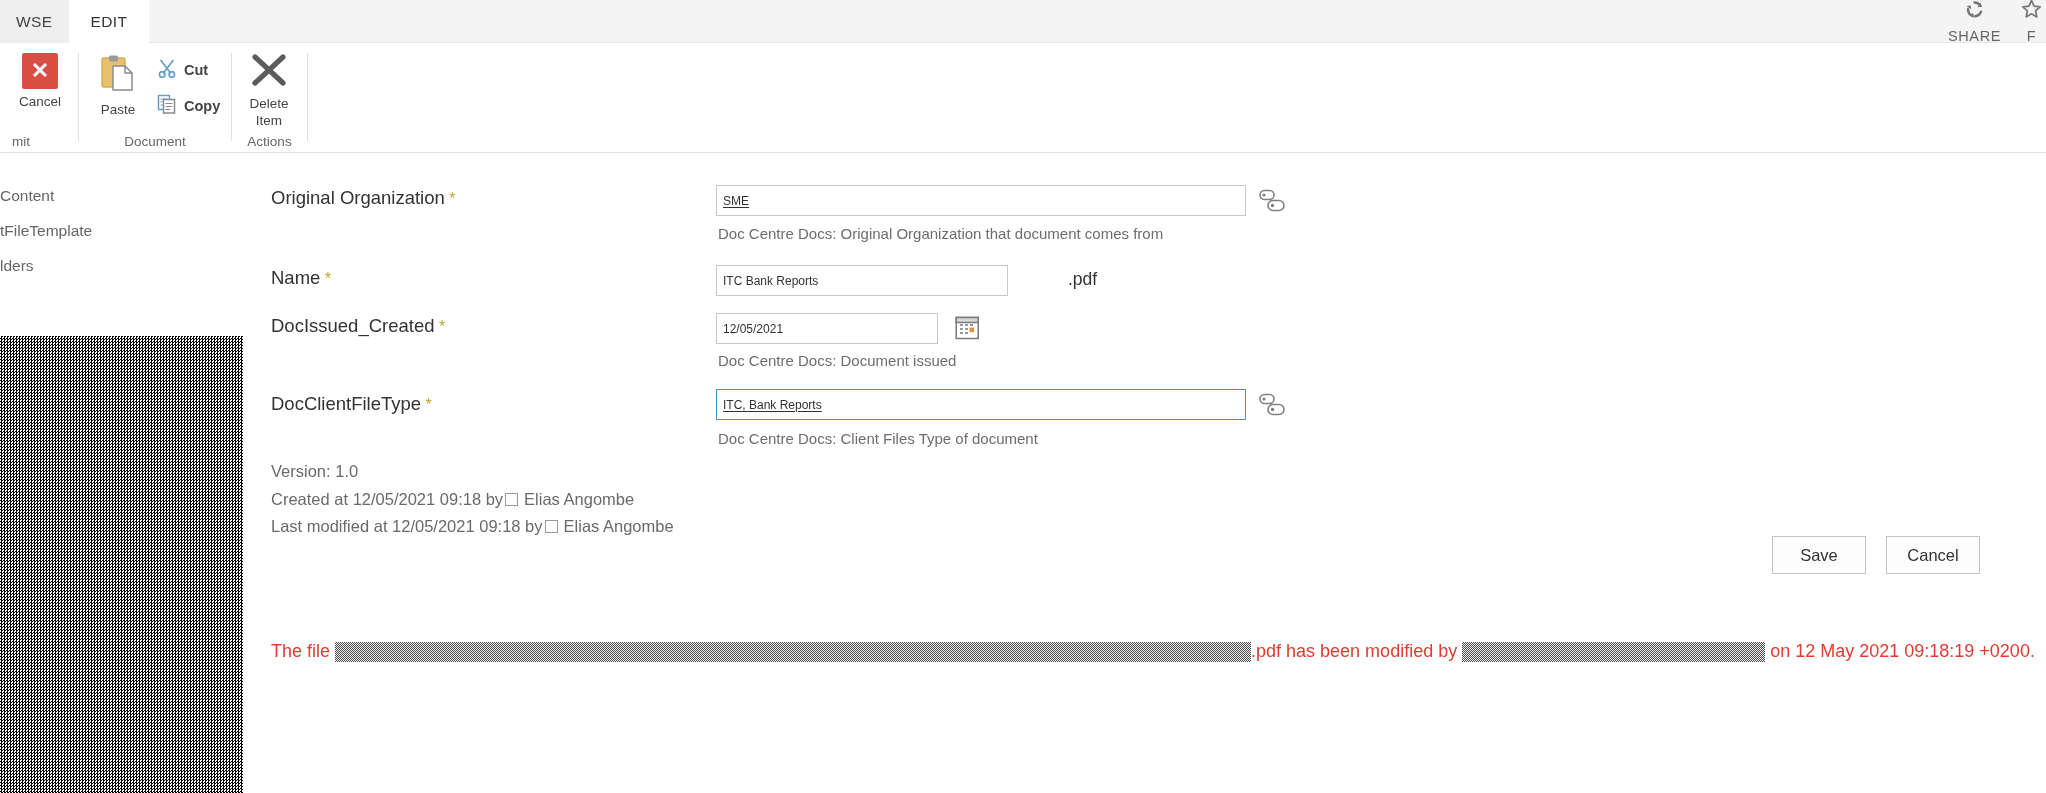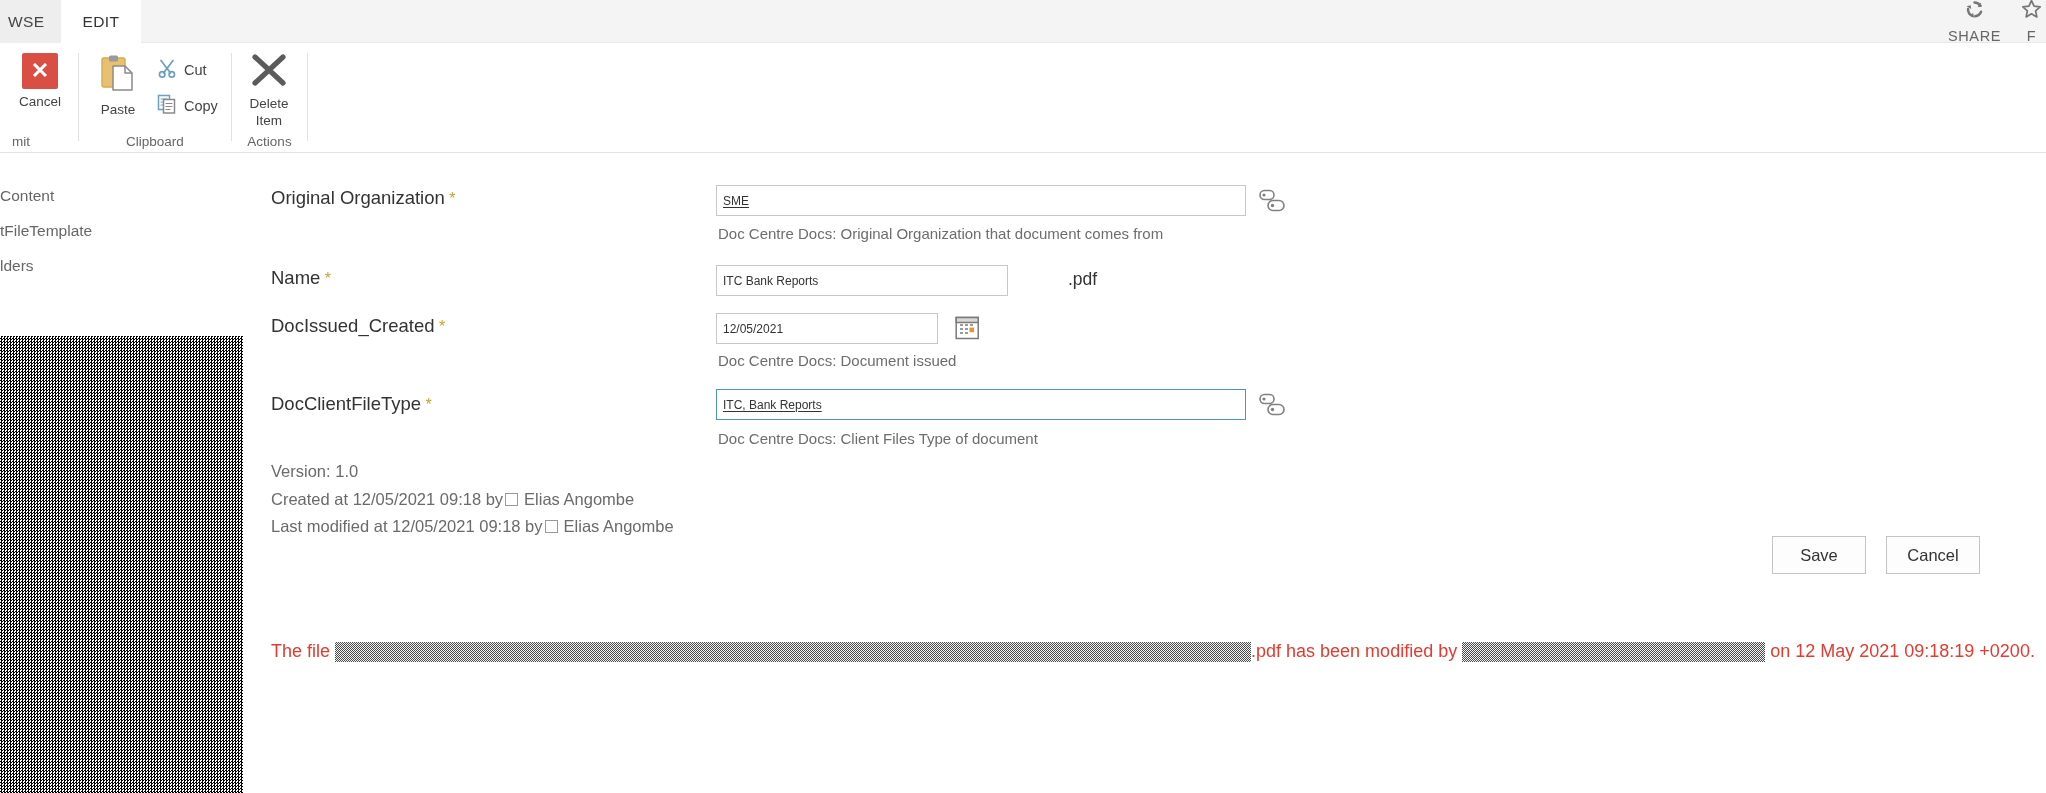--- a/index.html
+++ b/index.html
@@ -22,21 +22,21 @@
   .tabstrip .tabs { position:absolute; left:0; top:0; height:43px; display:flex; align-items:flex-start; }
   .tab {
     height: 43px; line-height: 43px;
     padding: 0 22px;
     font-size: 15.5px; letter-spacing: .4px;
     color: #444;
     background: #eeeeee;
     cursor: pointer;
     white-space: nowrap;
   }
-  .tab.browse { background:#eeeeee; padding-left: 8px; padding-right: 16px; }
+  .tab.browse { background:#eeeeee; padding-left: 16px; padding-right: 16px; }
   .tab.active { background: #ffffff; color:#333; }
 
   .tabstrip .right {
     position: absolute; right: 0; top: 0; height:43px;
     display:flex; align-items:center; gap: 20px; padding-right: 4px;
   }
   .share-btn, .follow-btn {
     display:flex; align-items:center; gap:9px;
     font-size: 14.5px; letter-spacing:.6px; color:#666;
     cursor:pointer; white-space: nowrap; flex-direction: column;
@@ -66,21 +66,21 @@
   .cancel-icon {
     width:36px; height:36px; background:#d94f43; border-radius:2px;
     display:flex; align-items:center; justify-content:center;
     color:#fff; font-size:22px; font-weight:bold; line-height:1;
   }
 
   .cmd-small {
     position:absolute; display:flex; align-items:center; gap:7px;
     cursor:pointer; white-space:nowrap;
   }
-  .cmd-small .lbl { font-size:14.5px; color:#444; }
+  .cmd-small .lbl { font-size:14.5px; color:#444;font-weight:bold; }
 
   
   .leftnav { position:absolute; left:0; top:165px; width:243px; }
   .nav-item {
     font-size: 15.5px; color:#666; padding: 5px 0 5px 0; cursor:pointer;
     white-space:nowrap;
   }
   .nav-thumb {
     position:absolute; left:0; top:336px; width:243px; height: 457px;
     overflow:hidden;
@@ -240,21 +240,21 @@
           <svg width="20" height="20" viewBox="0 0 20 20">
             <rect x="1.5" y="1.5" width="11" height="14" fill="#fff" stroke="#6a9fc4" stroke-width="1.5"></rect>
             <path d="M4 5h6M4 8h6M4 11h4" stroke="#6a9fc4" stroke-width="1.2" stroke-linecap="round"></path>
             <rect x="6.5" y="5.5" width="11" height="13.5" fill="#fff" stroke="#8a8a8a" stroke-width="1.5"></rect>
             <path d="M9 9.5h6M9 12.5h6M9 15.5h4" stroke="#8a8a8a" stroke-width="1.2" stroke-linecap="round"></path>
           </svg>
         </span>
         <span class="lbl">Copy</span>
       </div>
 
-      <div class="glabel">Clipboard</div>
+      <div class="glabel">Document</div>
     </div>
 
     <div class="rsep" style="left:231px;"></div>
 
     <div class="rgroup" style="left:232px; width:75px;">
       <div class="cmd-big" style="left:-5px; width:84px;">
         <span>
           <svg width="38" height="34" viewBox="0 0 38 34">
             <path d="M5 4l28 26M33 4L5 30" fill="none" stroke="#5b5b5b" stroke-width="5.2" stroke-linecap="round"></path>
           </svg>

